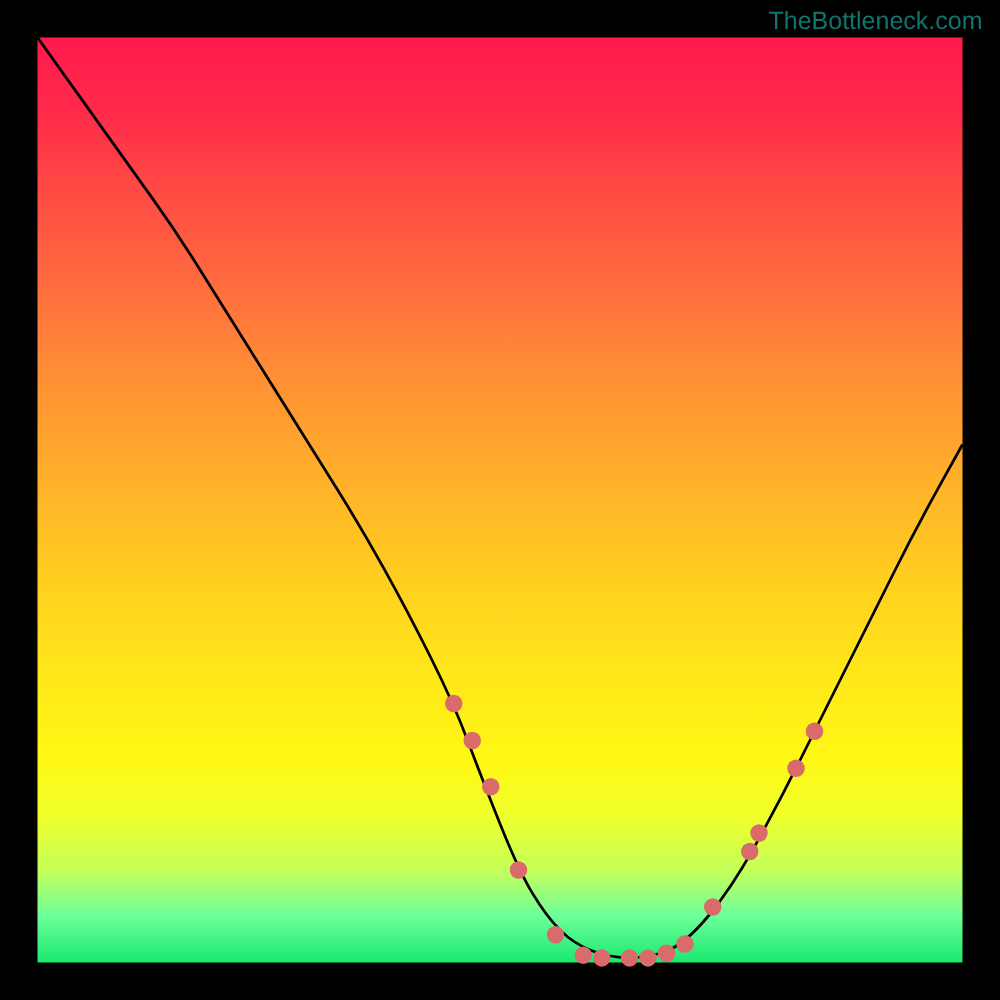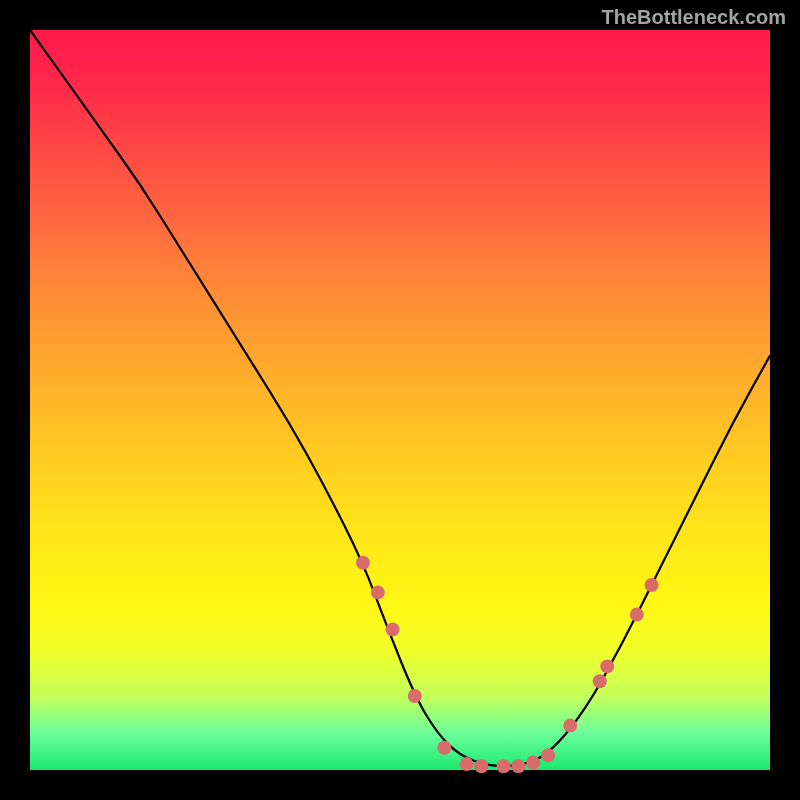--- a/index.html
+++ b/index.html
@@ -1,17 +1,17 @@
 <!DOCTYPE html>
 <html><head>
 <meta charset="utf-8">
 <style>
   * { margin: 0; padding: 0; box-sizing: border-box; }
   body { width: 800px; height: 800px; background: #000; position: relative; font-family: Arial, sans-serif; }
-  .watermark { position: absolute; top: 6px; right: 14px; color: #a3a3a3; font-size: 20px; font-weight: 700; z-index: 10; }
+  .watermark { position: absolute; top: 6px; right: 14px; color: #0f766e; font-size: 20px; font-weight: 400; z-index: 10; }
   .plot-area { position: absolute; left: 30px; top: 30px; width: 740px; height: 740px; }
   .gradient-bg { position: absolute; inset: 0; background: linear-gradient(to bottom,
       #ff1a4d 0%,
       #ff2a4a 8%,
       #ff4545 15%,
       #ff6640 25%,
       #ff8a36 35%,
       #ffb12a 48%,
       #ffd21f 60%,
       #ffea18 70%,

